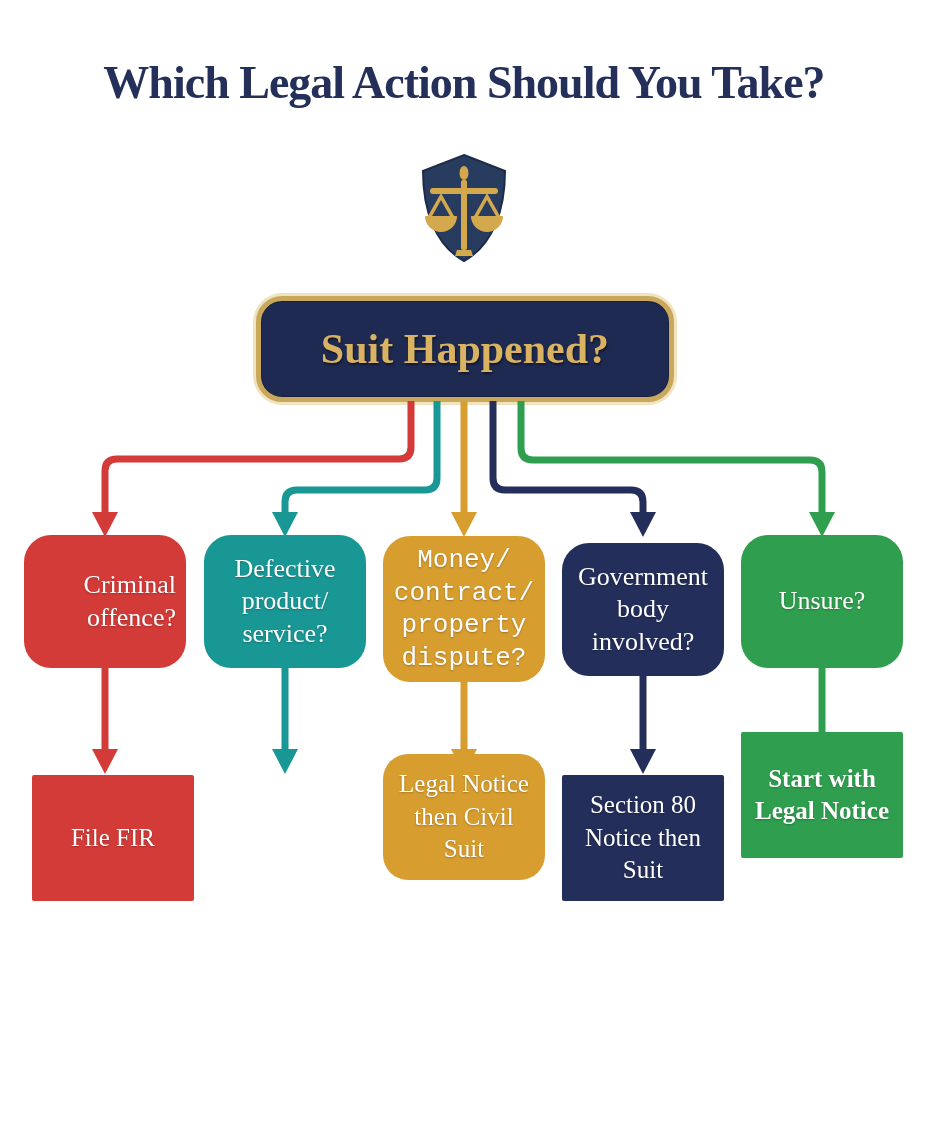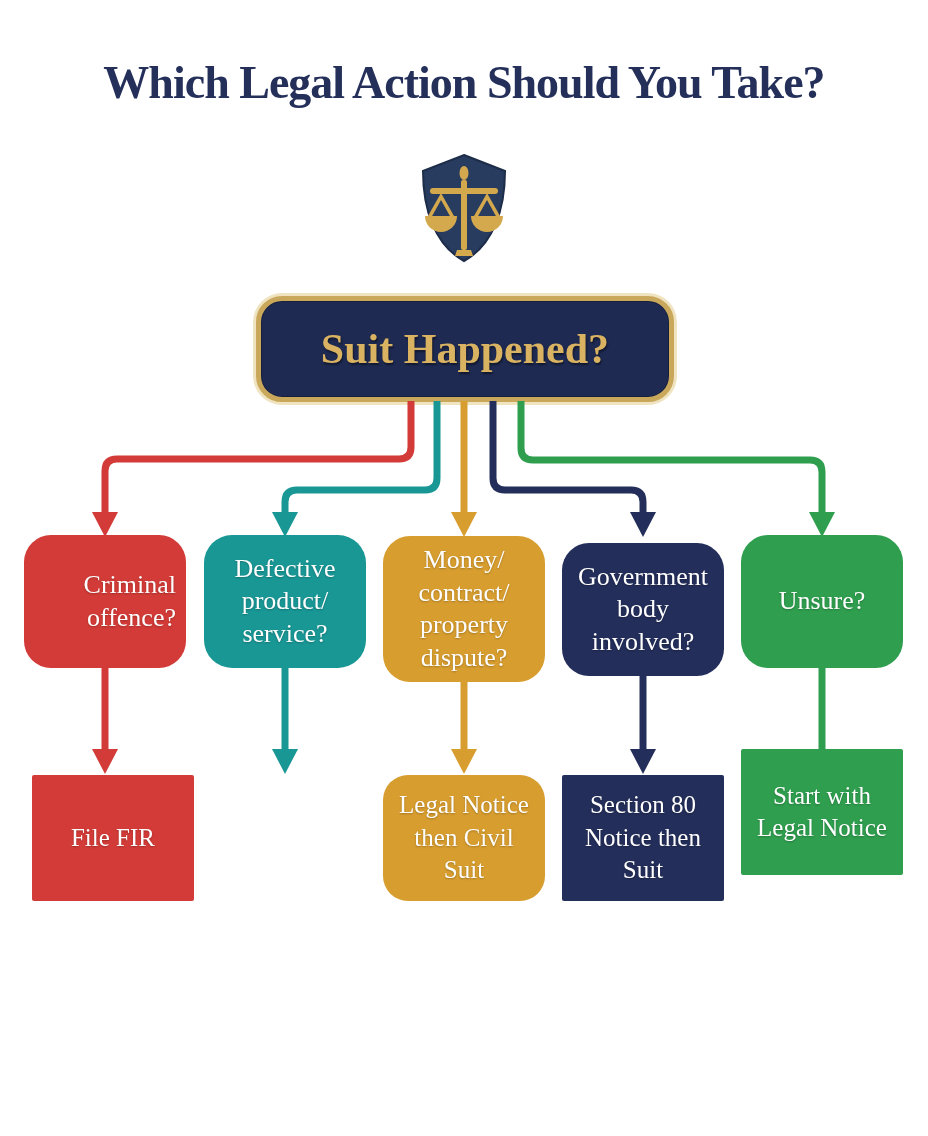--- a/index.html
+++ b/index.html
@@ -60,21 +60,21 @@
     width:162px;height:126px;
     border-radius:2px;
     display:flex;align-items:center;justify-content:center;
     text-align:center;
     color:#fff;
     font-size:25px;line-height:1.3;
     padding:6px 10px;box-sizing:border-box;
     text-shadow:0 1px 2px rgba(0,0,0,.25);
   }
   .bg-red{background:var(--c-red);text-align:right;}
-  .bg-teal{background:var(--c-teal);border-radius:28px;}
+  .bg-teal{background:var(--c-teal);}
   .bg-gold{background:var(--c-gold);}
   .bg-navy{background:var(--c-navy);}
   .bg-green{background:var(--c-green);}
 </style>
 </head>
 <body>
 
 <div id="canvas">
 
   <div class="title">Which Legal Action Should You Take?</div>
@@ -119,22 +119,22 @@
     <path class="conn stroke-gold" d="M464 679 L464 750"></path>
     <polygon class="fill-gold" points="464,774 451,749 477,749"></polygon>
     <path class="conn stroke-navy" d="M643 666 L643 750"></path>
     <polygon class="fill-navy" points="643,774 630,749 656,749"></polygon>
     <path class="conn stroke-green" d="M822 666 L822 750"></path>
     <polygon class="fill-green" points="822,774 809,749 835,749"></polygon>
   </svg>
 
   <div class="qbox bg-red" style="left:24px;top:535px;">Criminal offence?</div>
   <div class="qbox bg-teal" style="left:204px;top:535px;">Defective product/ service?</div>
-  <div class="qbox bg-gold" style="left:383px;top:536px;height:146px;">Money/ contract/ property dispute?</div>
+  <div class="qbox bg-gold" style="left:383px;top:536px;height:146px;font-family:Liberation Mono, monospace;">Money/ contract/ property dispute?</div>
   <div class="qbox bg-navy" style="left:562px;top:543px;">Government body involved?</div>
   <div class="qbox bg-green" style="left:741px;top:535px;">Unsure?</div>
 
   <div class="abox bg-red" style="left:24px;top:775px;margin-left:8px;">File FIR</div>
-  <div class="abox bg-gold" style="left:383px;top:775px;border-radius:25px;">Legal Notice then Civil Suit</div>
+  <div class="abox bg-gold" style="left:383px;top:754px;border-radius:25px;">Legal Notice then Civil Suit</div>
   <div class="abox bg-navy" style="left:562px;top:775px;">Section 80 Notice then Suit</div>
-  <div class="abox bg-green" style="left:741px;top:749px;">Start with Legal Notice</div>
+  <div class="abox bg-green" style="left:741px;top:732px;font-weight:bold;">Start with Legal Notice</div>
 
 </div>
 
 </body></html>

